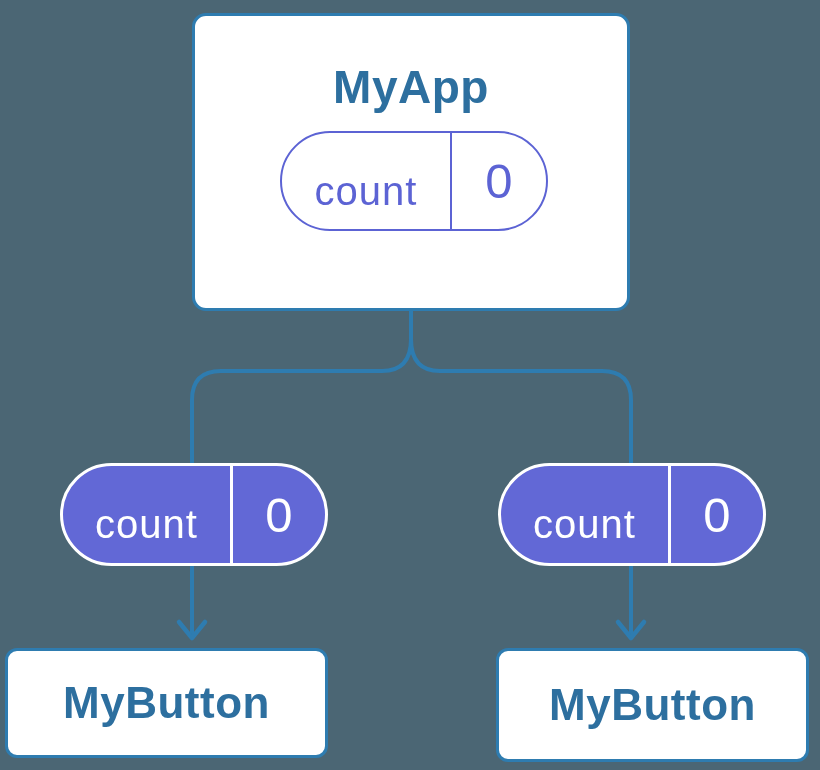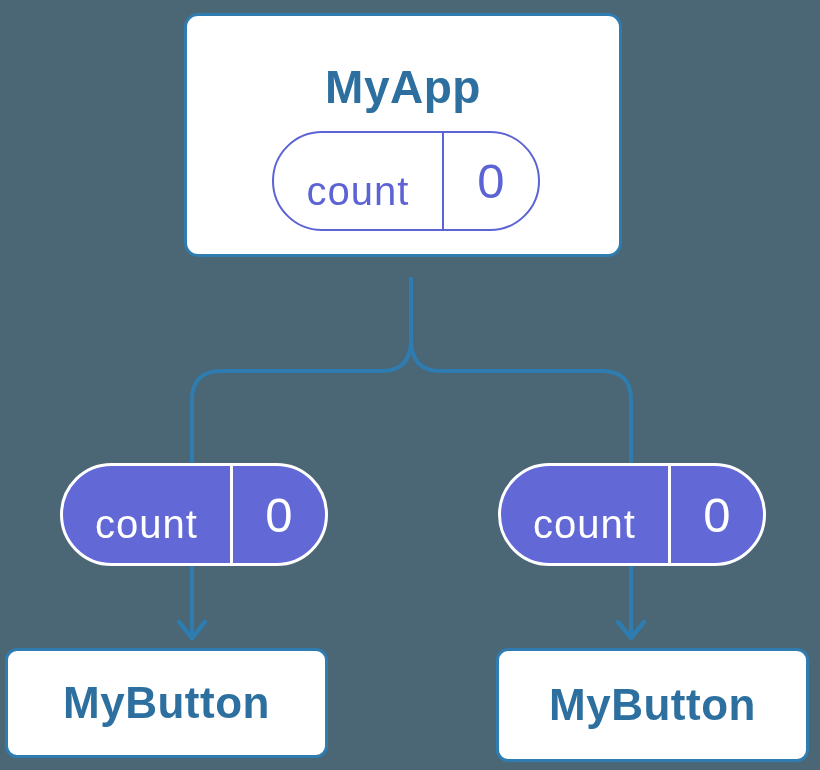--- a/index.html
+++ b/index.html
@@ -18,21 +18,21 @@
     z-index: 1;
   }
   .card {
     position: absolute;
     background: #ffffff;
     border: 3px solid #2e7cb0;
     border-radius: 14px;
     box-sizing: border-box;
     z-index: 2;
   }
-  .root-card { left: 184px; top: 13px; width: 438px; height: 244px; padding-left: 28px; }
+  .root-card { left: 192px; top: 13px; width: 438px; height: 298px; padding-left: 28px; }
   .card-title {
     color: #2d6f9f;
     font-weight: 600;
     font-size: 46px;
     line-height: 1.1;
     letter-spacing: 0.5px;
     white-space: nowrap;
   }
   .root-card .card-title {
     position: absolute;

